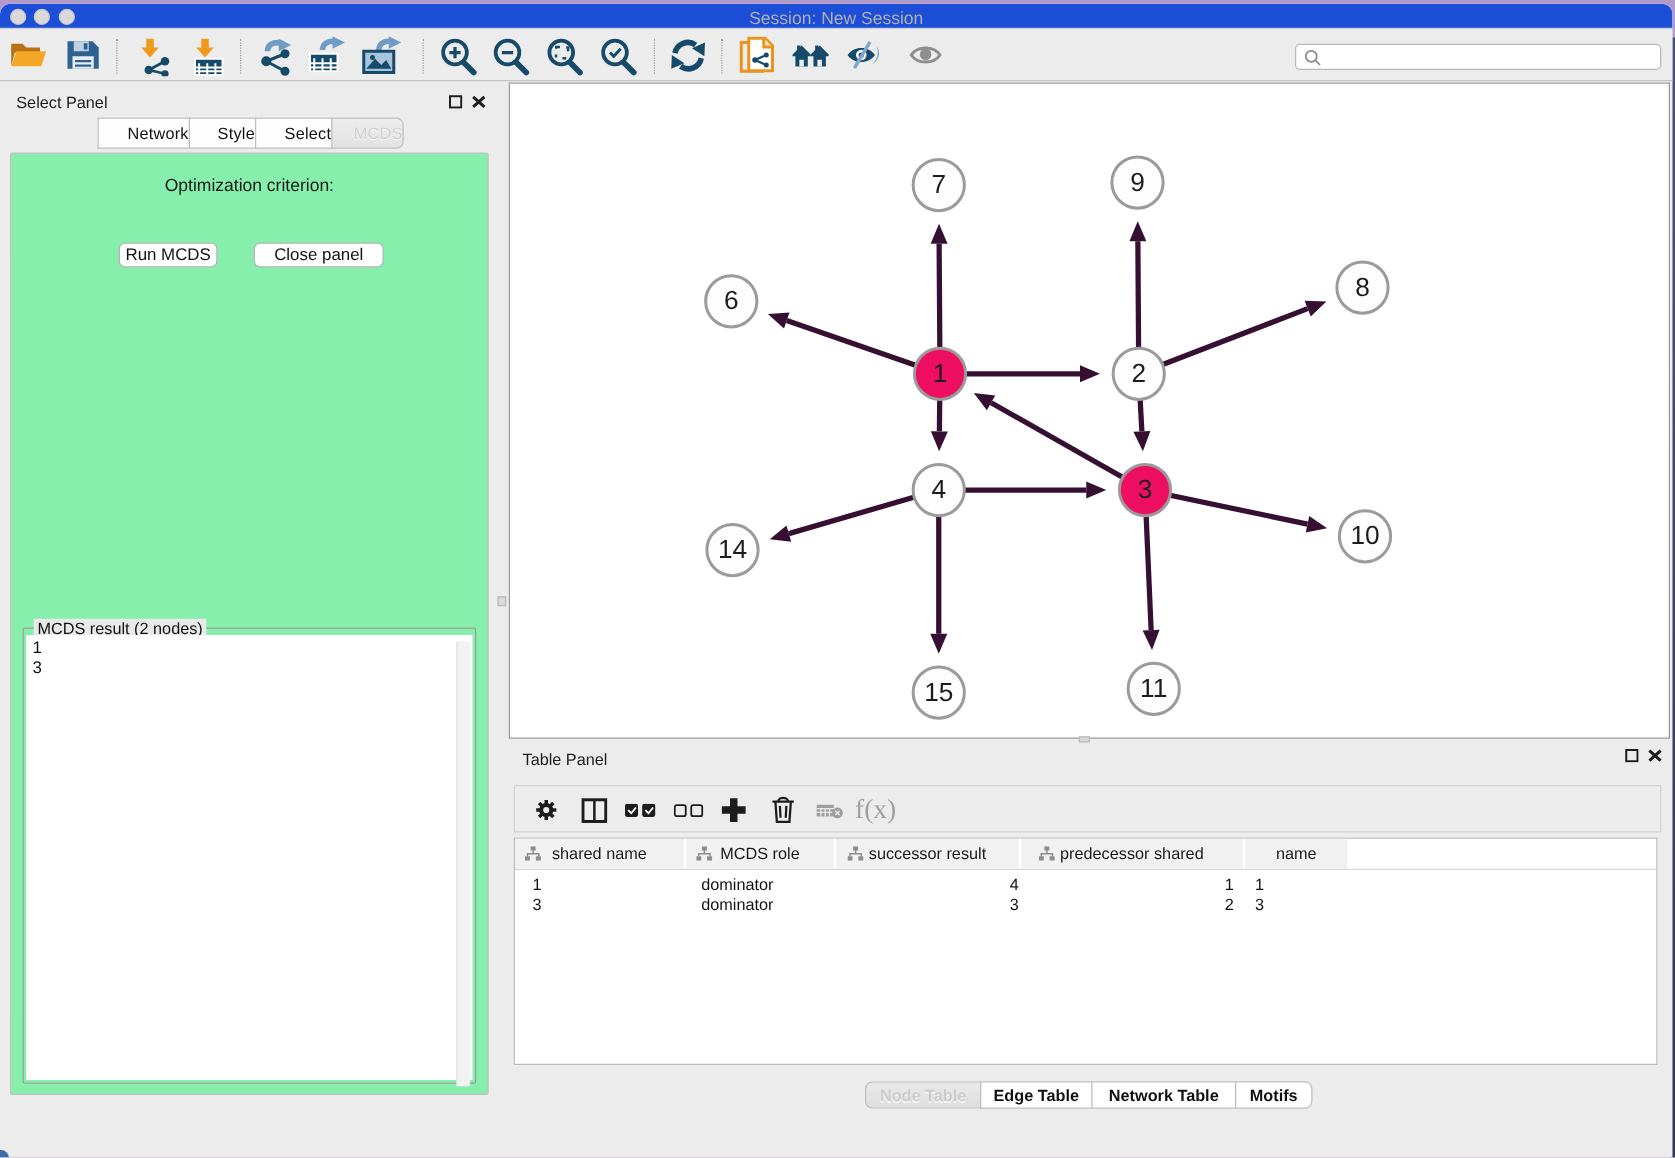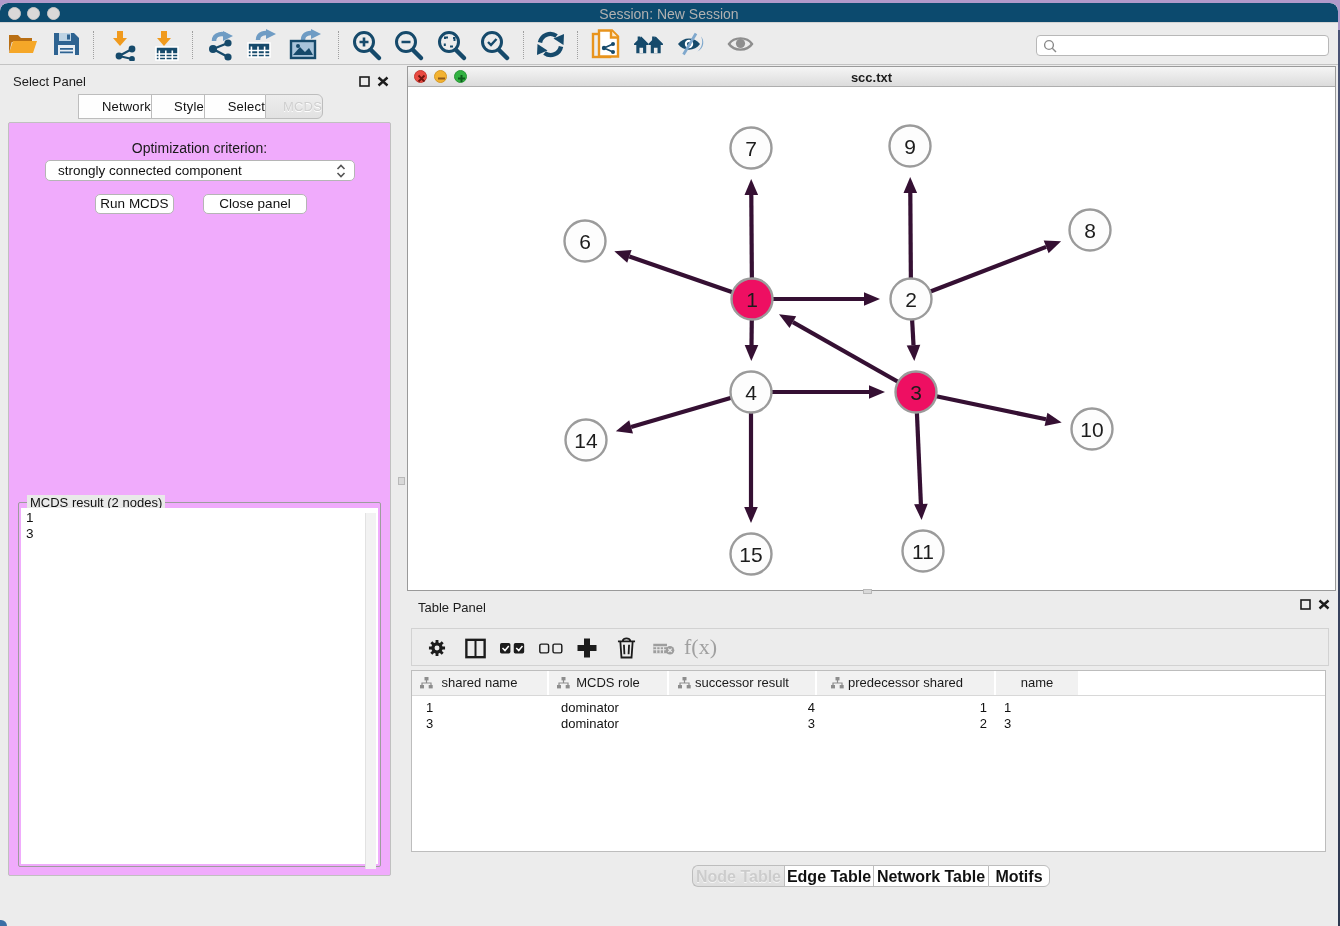--- a/index.html
+++ b/index.html
@@ -1,31 +1,31 @@
 <!DOCTYPE html>
 <html><head><meta charset="utf-8"><style>
 *{margin:0;padding:0;box-sizing:border-box;}
 html,body{width:1340px;height:926px;overflow:hidden;}
 body{background:#b29aca;font-family:"Liberation Sans",sans-serif;position:relative;}
 .edgebg{position:absolute;right:0;top:30px;width:4px;height:896px;background:linear-gradient(#4a5375,#2e3850);}
 #win{position:absolute;left:0;top:3px;width:1338px;height:923px;background:#ececec;border-radius:8px 8px 0 0;overflow:hidden;}
-#titlebar{position:absolute;left:0;top:0;width:100%;height:20px;background:#0c4a6e;border-bottom:1px solid #d3d3d3;border-radius:8px 8px 0 0;}
+#titlebar{position:absolute;left:0;top:0;width:100%;height:20px;background:#1d4ed8;border-bottom:1px solid #d3d3d3;border-radius:8px 8px 0 0;}
 .tl{position:absolute;top:4px;width:13px;height:13px;border-radius:50%;background:#dad8d8;border:1px solid #c8c6c6;}
 #title{position:absolute;top:3px;left:0;width:100%;text-align:center;font-size:14px;color:#b1b1b1;}
 #toolbar{position:absolute;left:0;top:21px;width:100%;height:41px;background:#ececec;border-bottom:1px solid #c3c3c3;}
 .sep{position:absolute;top:7px;height:28px;width:0;border-left:1px dotted #9f9f9f;}
 .ticon{position:absolute;top:5px;}
 #searchbox{position:absolute;left:1036px;top:11px;width:293px;height:21px;background:#fff;border:1px solid #b8b8b8;border-radius:4px;}
 #cp{position:absolute;left:0;top:63px;width:399px;height:826px;}
 #cphead{position:absolute;left:13px;top:8px;font-size:13px;color:#1c1c1c;}
 .winbtn{position:absolute;top:10px;}
 #cptabs{position:absolute;left:78px;top:28px;height:25px;font-size:13px;}
 .cptab{float:left;height:25px;background:#fefefe;border:1px solid #bdbdbd;border-right:none;line-height:24px;text-align:right;color:#111;font-weight:400;letter-spacing:0.2px;}
 .cptab.last{border-right:1px solid #bdbdbd;border-radius:0 6px 6px 0;background:linear-gradient(#ededed,#e2e2e2);color:#cfcfcf;text-shadow:0 1px 0 #fff;}
-#cpbox{position:absolute;left:8px;top:56px;width:383px;height:754px;background:#f0abfc;border:1px solid #c0c0c0;border-radius:2px;}
+#cpbox{position:absolute;left:8px;top:56px;width:383px;height:754px;background:#86efac;border:1px solid #c0c0c0;border-radius:2px;}
 #optlabel{position:absolute;left:0;top:17px;width:100%;text-align:center;font-size:14px;color:#1a1a1a;}
 #dropdown{position:absolute;left:36px;top:37px;width:310px;height:21px;background:#fff;border:1px solid #b5b5b5;border-radius:5px;font-size:13.5px;color:#111;line-height:19px;padding-left:12px;}
 .btn{position:absolute;top:71px;height:20px;background:#fff;border:1px solid #b5b5b5;border-radius:5px;font-size:13.5px;color:#111;line-height:18px;text-align:center;}
 #fieldset{position:absolute;left:9px;top:379px;width:363px;height:365px;border:1px solid #9d9d9d;border-radius:2px;}
 #legend{position:absolute;left:8px;top:-8px;background:#e9e9e9;padding:0 3px;font-size:13px;color:#111;}
 #fsinner{position:absolute;left:2px;top:5px;width:357px;height:356px;background:#fff;font-size:13.5px;color:#111;padding:2px 0 0 5px;line-height:16px;}
 #fsscroll{position:absolute;right:2px;top:5px;width:11px;height:356px;background:#f2f2f2;border-left:1px solid #e2e2e2;}
 #netwin{position:absolute;left:407px;top:63px;width:929px;height:525px;border:1px solid #9a9a9a;background:#fff;}
 #nettitle{position:absolute;left:0;top:0;width:100%;height:20px;background:linear-gradient(#f5f5f5,#dcdcdc);border-bottom:1px solid #aeaeae;}
 #nettitle .t{position:absolute;width:100%;text-align:center;top:3px;font-size:13px;font-weight:700;color:#1c1c1c;}
@@ -33,21 +33,21 @@
 #graph{position:absolute;left:0;top:21px;}
 .nl{font-family:"Liberation Sans",sans-serif;font-size:21px;fill:#1c1c1c;text-anchor:middle;dominant-baseline:central;}
 #tp{position:absolute;left:407px;top:592px;width:933px;height:294px;}
 #tphead{position:absolute;left:11px;top:5px;font-size:13px;color:#1c1c1c;}
 #tptools{position:absolute;left:4px;top:33px;width:918px;height:38px;background:#ececec;border:1px solid #d2d2d2;}
 #tbl{position:absolute;left:4px;top:75px;width:915px;height:182px;background:#fff;border:1px solid #bdbdbd;font-size:13px;color:#111;}
 .th{position:absolute;top:0;height:24px;background:#f1f1f1;border-right:2px solid #fff;text-align:center;line-height:24px;font-size:13px;color:#1a1a1a;}
 #thline{position:absolute;left:0;top:24px;width:100%;border-top:1px solid #d8d8d8;}
 .hicon{position:absolute;left:8px;top:6px;}
 .cell{position:absolute;height:16px;line-height:16px;}
-#btabs{position:absolute;left:285px;top:270px;height:38px;font-size:16px;font-weight:700;}
+#btabs{position:absolute;left:285px;top:270px;height:38px;font-size:13px;font-weight:700;}
 .btab{float:left;height:22px;background:#fff;border:1px solid #bdbdbd;border-right:none;line-height:21px;text-align:center;color:#111;}
 .btab.first{border-radius:6px 0 0 6px;background:linear-gradient(#e9e9e9,#dedede);color:#ccc;text-shadow:0 1px 0 #f5f5f5;}
 .btab.last{border-right:1px solid #bdbdbd;border-radius:0 6px 6px 0;}
 #statusbar{position:absolute;left:0;top:888px;width:100%;height:34px;background:#ececec;border-top:1px solid #c6c6c6;}
 #listbtn{position:absolute;left:10px;top:9px;width:28px;height:21px;background:#fdfdfd;border:1px solid #ababab;border-radius:2px;}
 #membtn{position:absolute;right:9px;top:7px;width:76px;height:24px;background:#f9f9f9;border:1px solid #ababab;border-radius:2px;font-size:12.5px;color:#111;text-align:center;line-height:22px;}
 #memdot{display:inline-block;width:11px;height:11px;border-radius:50%;background:#1d9130;vertical-align:-2px;margin-right:4px;}
 .grip{position:absolute;background:#d9d9d9;border:1px solid #b9b9b9;}
 </style></head><body>
 <div class="edgebg"></div>
@@ -188,46 +188,29 @@
         <path d="M1.5 1.5 L10.5 9.5 M10.5 1.5 L1.5 9.5" stroke="#1c1c1c" stroke-width="2.4"></path>
       </svg>
  <div id="cptabs">
   <div class="cptab" style="width:73px">Network</div>
   <div class="cptab" style="width:53px">Style</div>
   <div class="cptab" style="width:61px">Select</div>
   <div class="cptab last" style="width:58px">MCDS</div>
  </div>
  <div id="cpbox">
   <div id="optlabel">Optimization criterion:</div>
-  <div id="dropdown">strongly connected component
-   <svg style="position:absolute;right:8px;top:3px" width="10" height="14" viewBox="0 0 10 14">
-            <path d="M1.5 5 L5 1.5 L8.5 5 M1.5 9 L5 12.5 L8.5 9" stroke="#555" stroke-width="1.6" fill="none"></path>
-          </svg>
-  </div>
   <div class="btn" style="left:86px;width:79px">Run MCDS</div>
   <div class="btn" style="left:194px;width:104px">Close panel</div>
   <div id="fieldset">
    <div id="legend">MCDS result (2 nodes)</div>
    <div id="fsinner">1<br>3<div id="fsscroll"></div></div>
   </div>
  </div>
 </div>
 <div id="netwin">
- <div id="nettitle">
-  <div class="mac" style="left:6px;background:#ea4a41;border:1px solid #c63a32;"><svg width="11" height="11" viewBox="0 0 11 11" style="margin:1px">
-            <path d="M2.5 2.5 L8.5 8.5 M8.5 2.5 L2.5 8.5" stroke="#71150f" stroke-width="1.8"></path>
-          </svg></div>
-  <div class="mac" style="left:26px;background:#f3b231;border:1px solid #d59a27;"><svg width="11" height="11" viewBox="0 0 11 11" style="margin:1px">
-            <path d="M2 5.5 h7" stroke="#90591a" stroke-width="2"></path>
-          </svg></div>
-  <div class="mac" style="left:46px;background:#32b242;border:1px solid #2a9638;"><svg width="11" height="11" viewBox="0 0 11 11" style="margin:1px">
-            <path d="M2 5.5 h7 M5.5 2 v7" stroke="#0e5d1d" stroke-width="2"></path>
-          </svg></div>
-  <div class="t">scc.txt</div>
- </div>
  <svg id="graph" width="927" height="504" viewBox="0 0 927 504">
  <g stroke="#351033" stroke-width="4.2" fill="none">
 <line x1="344" y1="211" x2="343.3" y2="107.0"></line>
 <polygon stroke="none" fill="#351033" points="343.2,91.0 350.1,107.0 336.5,107.0"></polygon>
 <line x1="344" y1="211" x2="221.4" y2="168.4"></line>
 <polygon stroke="none" fill="#351033" points="206.3,163.2 223.6,162.0 219.2,174.8"></polygon>
 <line x1="344" y1="211" x2="456.0" y2="211.0"></line>
 <polygon stroke="none" fill="#351033" points="472.0,211.0 456.0,217.8 456.0,204.2"></polygon>
 <line x1="344" y1="211" x2="343.5" y2="257.0"></line>
 <polygon stroke="none" fill="#351033" points="343.3,273.0 336.7,256.9 350.3,257.1"></polygon>

